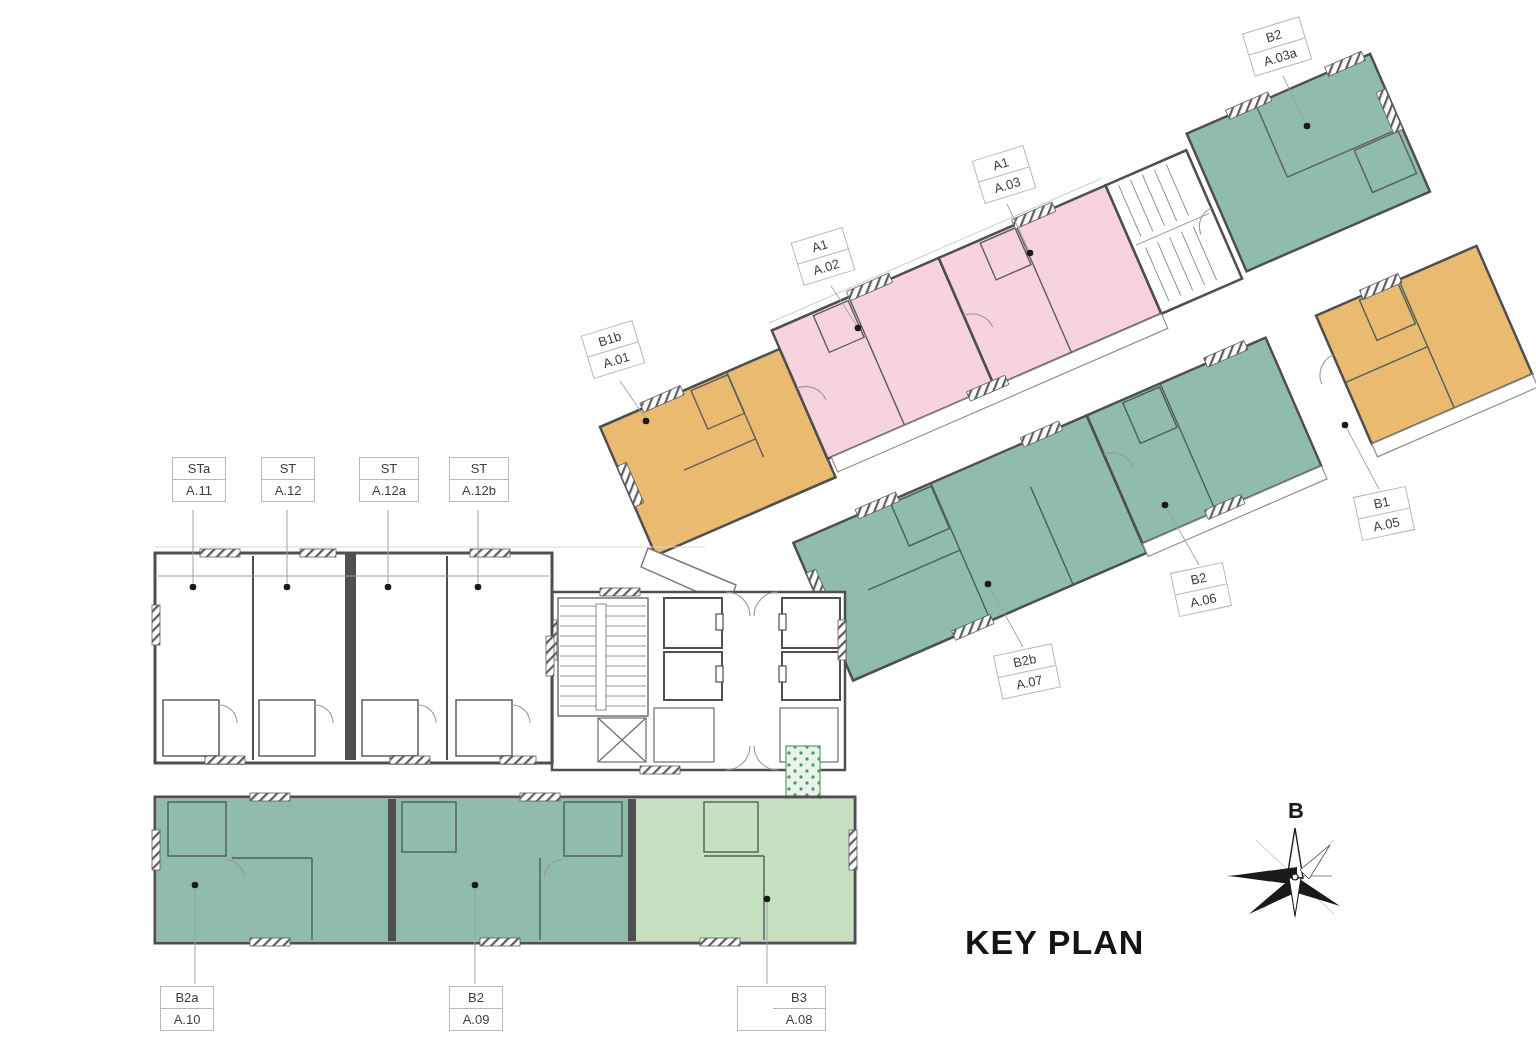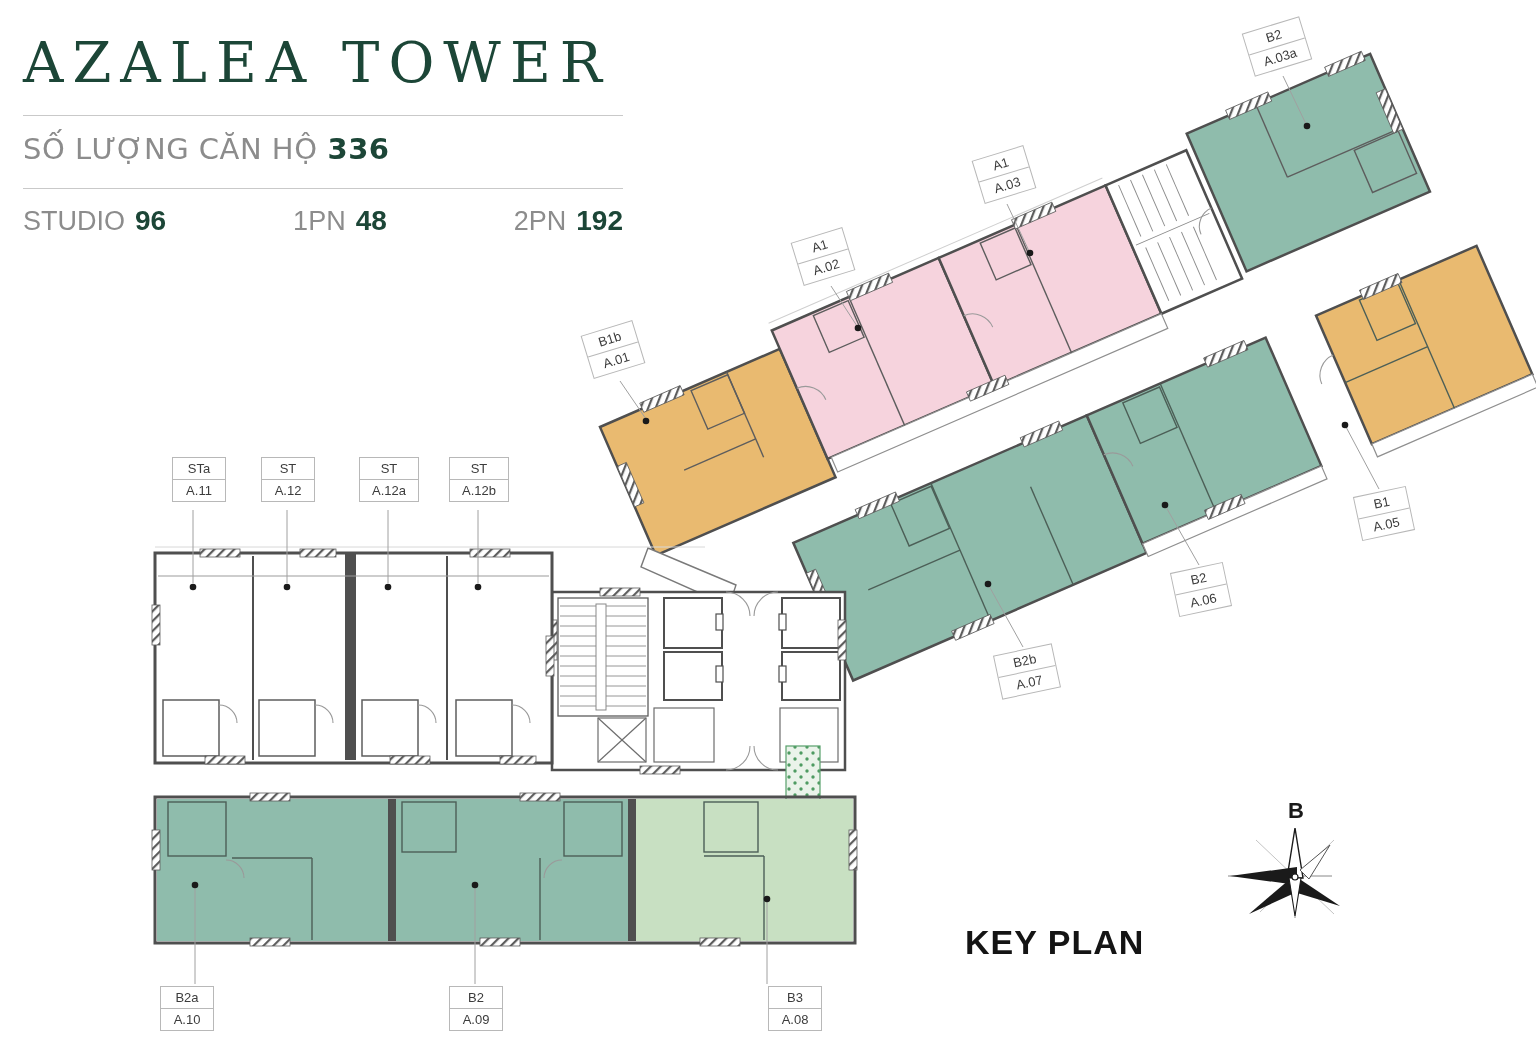--- a/index.html
+++ b/index.html
@@ -317,21 +317,21 @@
     <div class="tag-num">A.05</div>
   </div>
   <div class="tag rot12" style="left:1174px;top:567px;">
     <div class="tag-type">B2</div>
     <div class="tag-num">A.06</div>
   </div>
   <div class="tag wide rot12" style="left:997px;top:649px;">
     <div class="tag-type">B2b</div>
     <div class="tag-num">A.07</div>
   </div>
-  <div class="tag" style="left:768px;top:986px;">
+  <div class="tag" style="left:737px;top:986px;padding-left:35px;">
     <div class="tag-type">B3</div>
     <div class="tag-num">A.08</div>
   </div>
   <div class="tag" style="left:449px;top:986px;">
     <div class="tag-type">B2</div>
     <div class="tag-num">A.09</div>
   </div>
   <div class="tag" style="left:160px;top:986px;">
     <div class="tag-type">B2a</div>
     <div class="tag-num">A.10</div>
@@ -346,36 +346,17 @@
   </div>
   <div class="tag wide" style="left:359px;top:457px;">
     <div class="tag-type">ST</div>
     <div class="tag-num">A.12a</div>
   </div>
   <div class="tag wide" style="left:449px;top:457px;">
     <div class="tag-type">ST</div>
     <div class="tag-num">A.12b</div>
   </div>
 
-  <div class="header">
-    <h1 class="title">AZALEA TOWER</h1>
-    <hr class="divider">
-    <div class="subtitle">
-      <span>SỐ LƯỢNG CĂN HỘ</span><b>336</b>
-    </div>
-    <hr class="divider">
-    <div class="stats">
-      <div class="stat">
-        <span>STUDIO</span><b>96</b>
-      </div>
-      <div class="stat">
-        <span>1PN</span><b>48</b>
-      </div>
-      <div class="stat">
-        <span>2PN</span><b>192</b>
-      </div>
-    </div>
-  </div>
 
   <div class="keyplan">KEY PLAN</div>
   <div class="compass-b">B</div>
 
 </div>
 
 </body></html>

